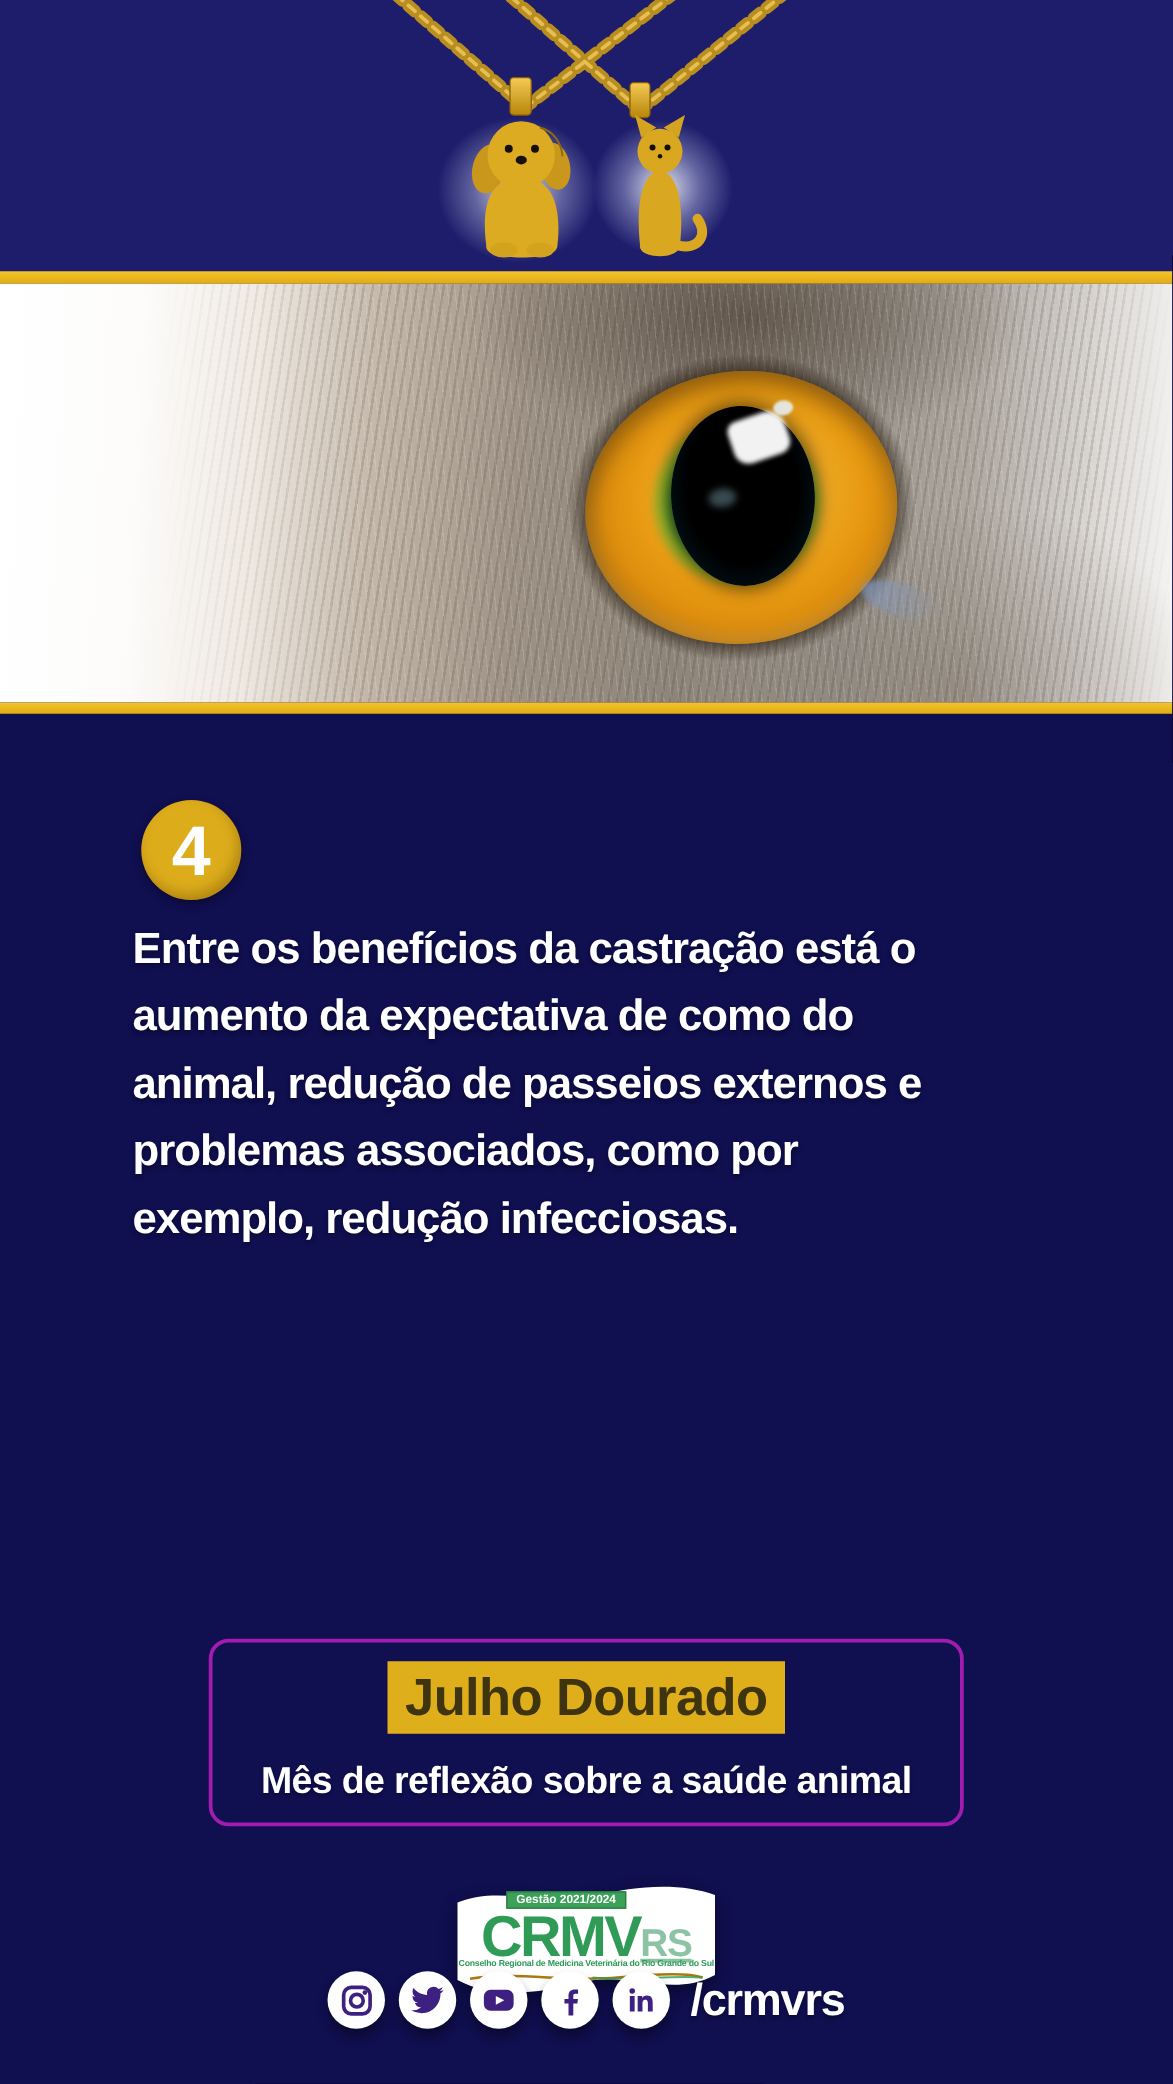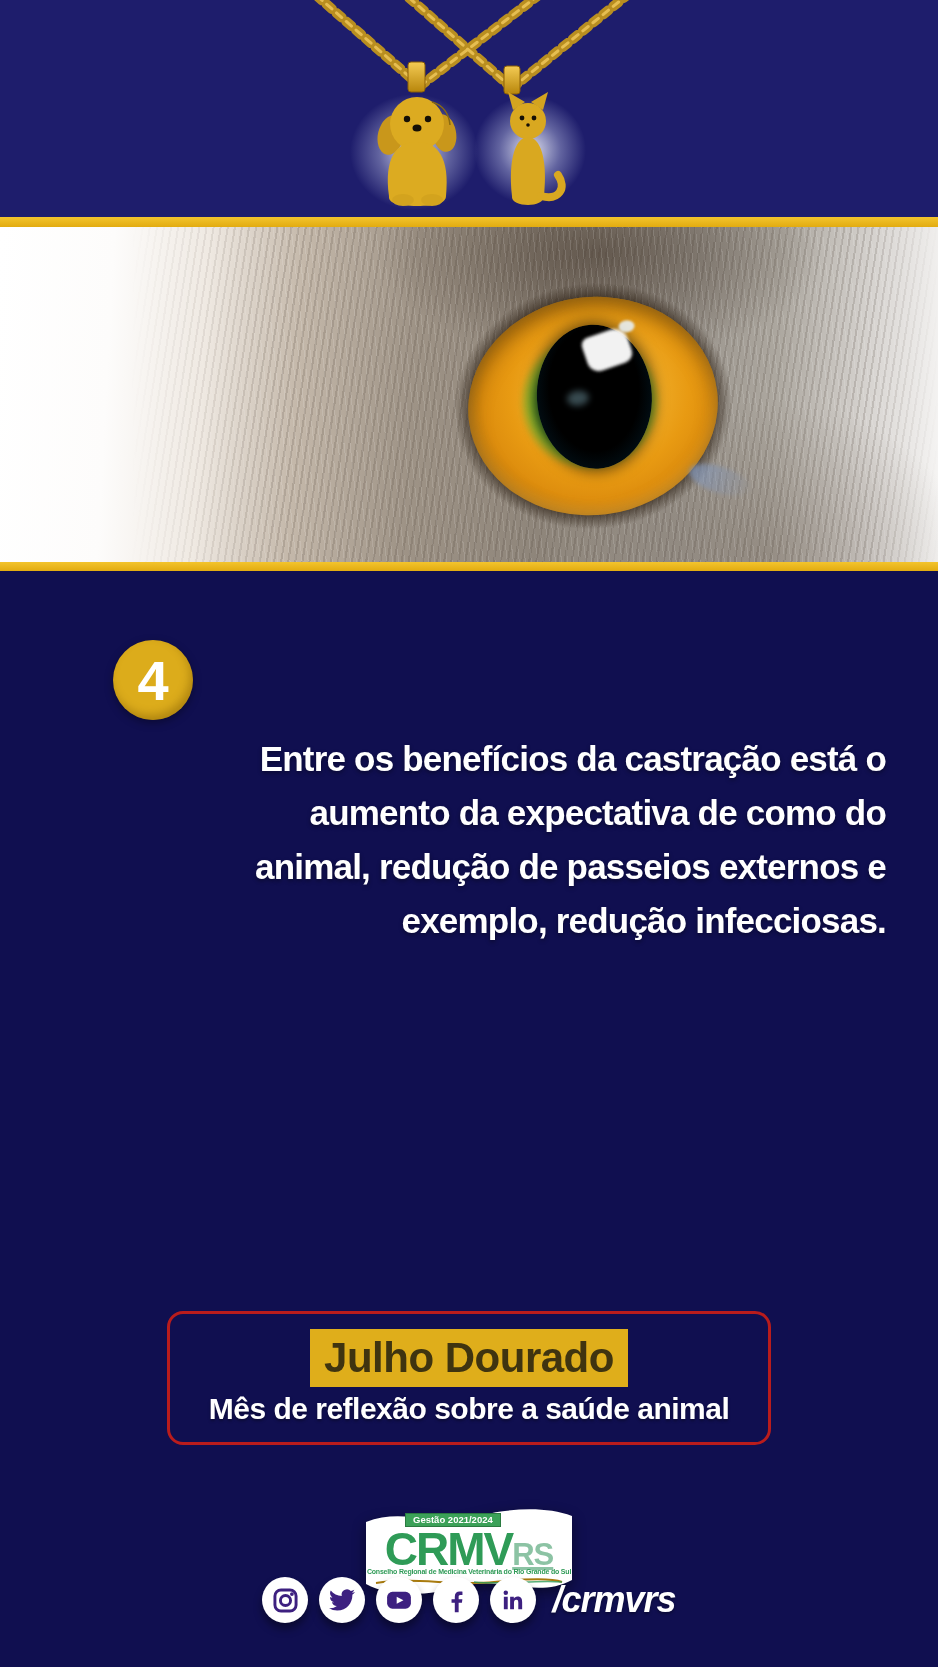--- a/index.html
+++ b/index.html
@@ -49,52 +49,51 @@
   .step-number-badge{
     position:absolute;left:113px;top:640px;width:80px;height:80px;border-radius:50%;
     background:#DCAC1B;color:#fff;font-size:56px;display:flex;align-items:center;justify-content:center;
     box-shadow:inset -3px -5px 9px rgba(115,80,0,.4), 0 3px 8px rgba(0,0,0,.35);
   }
   
   .body-text{position:absolute;left:106px;top:732px;width:780px;color:#fff;}
   .body-text .line{
     font-size:35px;line-height:54px;letter-spacing:-0.8px;white-space:nowrap;
     text-shadow:0 2px 4px rgba(0,0,0,.4);
-    text-align:right;
   }
   
   .campaign-box{
     position:absolute;left:167px;top:1311px;width:604px;box-sizing:border-box;
-    border:3px solid #b91c1c;border-radius:16px;padding:15px 6px 16px;text-align:center;
+    border:3px solid #a21caf;border-radius:16px;padding:15px 6px 16px;text-align:center;
   }
   .campaign-title{
     display:inline-block;background:#DFAE1B;color:#3F3410;font-size:42px;line-height:56px;
     padding:1px 14px;letter-spacing:-0.5px;
   }
   .campaign-subtitle{
-    margin-top:5px;color:#fff;font-size:30px;letter-spacing:-0.5px;white-space:nowrap;
+    margin-top:21px;color:#fff;font-size:30px;letter-spacing:-0.5px;white-space:nowrap;
     text-shadow:0 2px 3px rgba(0,0,0,.35);
   }
   
   .crmv-logo{position:absolute;left:361px;top:1504px;width:216px;height:96px;}
   .crmv-logo .flag{position:absolute;left:0;top:0;filter:drop-shadow(0 5px 7px rgba(0,0,0,.45));}
   .gestao-badge{
     position:absolute;left:44px;top:9px;background:#3BA158;border:1px solid #2A7A40;color:#fff;
     font-size:9.5px;line-height:12px;padding:0 7px;letter-spacing:0;white-space:nowrap;
   }
   .logo-text{position:absolute;left:0;top:18px;width:216px;text-align:center;white-space:nowrap;}
   .logo-acronym{color:#2F9B57;font-size:46px;letter-spacing:-2px;text-align:center;}
   .logo-region{color:#8CC3A4;font-size:31px;letter-spacing:-1px;text-decoration:underline;}
   .logo-fullname{
     position:absolute;left:0;top:64px;width:216px;text-align:center;color:#2F9B57;
     font-size:7px;letter-spacing:-0.2px;white-space:nowrap;
   }
   .logo-wave{position:absolute;left:13px;top:73px;}
   
-  .social-row{position:absolute;left:0;top:1577px;width:938px;display:flex;justify-content:center;align-items:center;gap:11px;font-style:italic;}
+  .social-row{position:absolute;left:0;top:1577px;width:938px;display:flex;justify-content:center;align-items:center;gap:11px;}
   .social-icon{
     width:46px;height:46px;border-radius:50%;background:#fff;flex:0 0 auto;
     display:flex;align-items:center;justify-content:center;box-shadow:0 6px 9px rgba(0,0,0,.4);
   }
   .social-handle{color:#fff;font-size:36px;letter-spacing:-1px;margin-left:5px;text-shadow:0 2px 3px rgba(0,0,0,.35);}
 </style>
 </head>
 <body>
 
 <div id="poster">
@@ -179,20 +178,21 @@
   <div class="gold-bar bottom"></div>
 
   <div class="step-number-badge">
     <span>4</span>
   </div>
 
   <div class="body-text">
     <div class="line">Entre os benefícios da castração está o</div>
     <div class="line">aumento da expectativa de como do</div>
     <div class="line">animal, redução de passeios externos e</div>
+    <div class="line">problemas associados, como por</div>
     <div class="line">exemplo, redução infecciosas.</div>
   </div>
 
   <div class="campaign-box">
     <div>
       <span class="campaign-title">Julho Dourado</span>
     </div>
     <div class="campaign-subtitle">Mês de reflexão sobre a saúde animal</div>
   </div>
 

